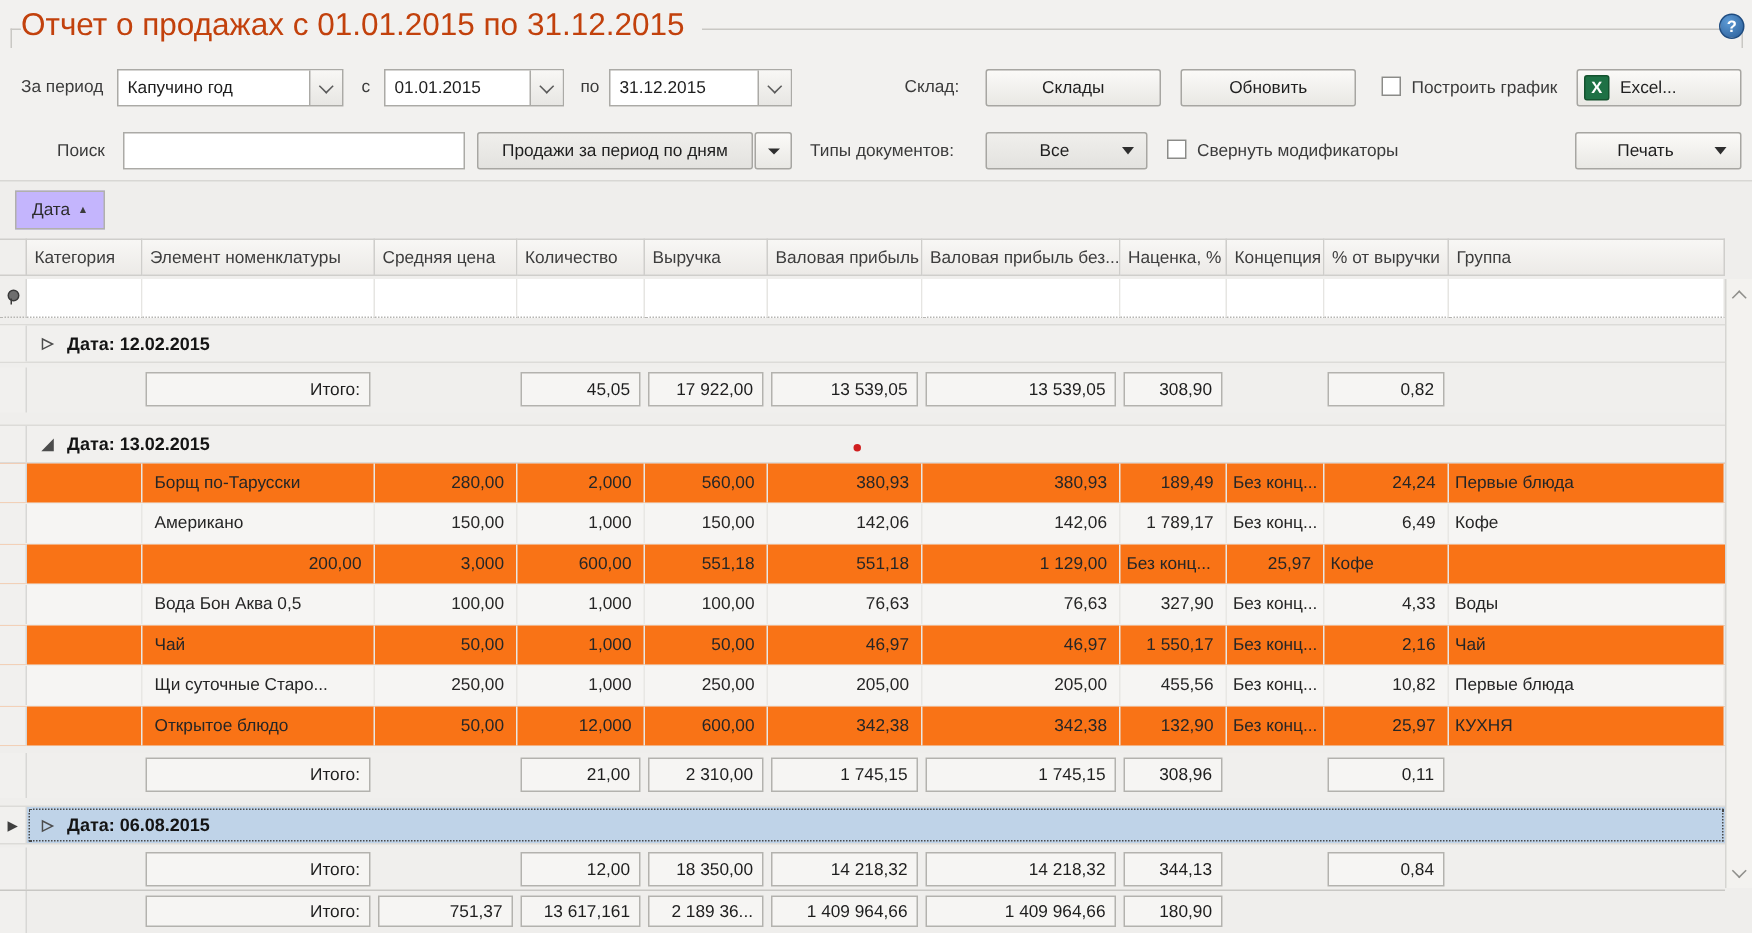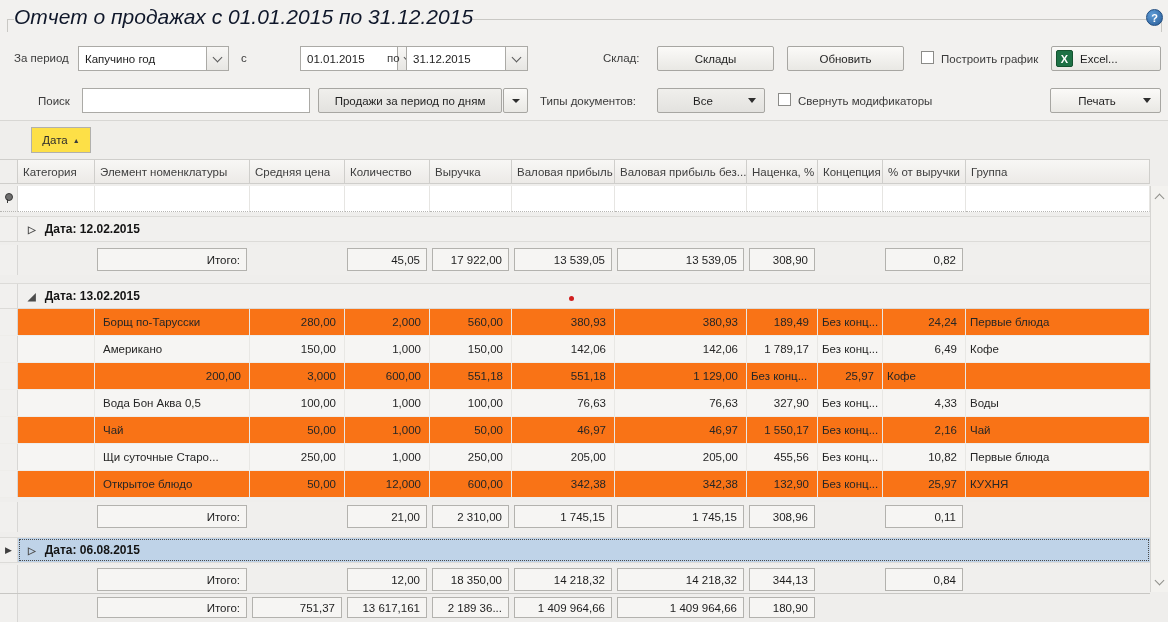--- a/index.html
+++ b/index.html
@@ -3,42 +3,42 @@
 <meta charset="utf-8">
 <style>
   html,body{margin:0;padding:0;}
   body{
     width:1168px;height:622px;position:relative;overflow:hidden;
     background:#f2f1ef;font-family:"Liberation Sans",sans-serif;
     -webkit-font-smoothing:antialiased;
   }
   
   .frameline{position:absolute;background:#c9c8c4;}
-  .page-title{position:absolute;left:14px;top:5px;font-size:21px;color:#0f172a;white-space:nowrap;font-style:italic;}
+  .page-title{position:absolute;left:14px;top:5px;font-size:21px;color:#c2410c;white-space:nowrap;}
   .help{position:absolute;left:1146px;top:9px;width:17px;height:17px;border-radius:50%;
     background:radial-gradient(circle at 35% 30%,#5d9bd6,#2a5d97);color:#fff;font-size:11px;font-weight:bold;
     display:flex;align-items:center;justify-content:center;border:1px solid #1f4c80;box-sizing:border-box;}
   
   .lbl{position:absolute;font-size:11.5px;color:#3b3b3b;white-space:nowrap;}
   .combo{position:absolute;height:25px;background:#fff;border:1px solid #abaaa6;box-sizing:border-box;display:flex;align-items:stretch;}
   .combo .val{flex:1;font-size:11.5px;color:#1c1c1c;display:flex;align-items:center;padding-left:6px;overflow:hidden;white-space:nowrap;}
   .vbtn{width:21px;background:linear-gradient(#f8f7f5,#e7e6e3);border-left:1px solid #abaaa6;display:flex;align-items:center;justify-content:center;}
   .chev{width:6px;height:6px;border-right:1.5px solid #5a5a5a;border-bottom:1.5px solid #5a5a5a;transform:rotate(45deg);margin-top:-3px;}
   .btn{position:absolute;height:25px;box-sizing:border-box;background:linear-gradient(#fbfaf8,#e9e8e4);
     border:1px solid #a7a6a2;border-radius:2px;font-size:11.5px;color:#1f1f1f;
     display:flex;align-items:center;justify-content:center;white-space:nowrap;}
   .tri{width:0;height:0;border-left:4px solid transparent;border-right:4px solid transparent;border-top:5px solid #2e2e2e;}
   .cb{position:absolute;width:13px;height:13px;background:#fff;border:1px solid #8b8b88;box-sizing:border-box;}
   .input{position:absolute;height:25px;box-sizing:border-box;background:#fff;border:1px solid #abaaa6;font-size:11.5px;padding:0 5px;font-family:inherit;}
   .xlicon{width:17px;height:17px;background:#1e7145;border:1px solid #14532f;box-sizing:border-box;color:#fff;
     font-size:11px;font-weight:bold;display:flex;align-items:center;justify-content:center;margin-right:7px;border-radius:2px;}
   
   .gridpanel{position:absolute;left:0;top:120px;width:1168px;height:502px;background:#efeeec;border-top:1px solid #d8d7d4;box-sizing:border-box;}
-  .groupby{position:absolute;left:10px;top:6px;width:60px;height:26px;background:#fde047;border:1px solid #b1b0ac;
-    box-sizing:border-box;font-size:11.5px;color:#2c2c2c;display:flex;align-items:center;justify-content:center;gap:5px;margin-left:21px;}
+  .groupby{position:absolute;left:10px;top:6px;width:60px;height:26px;background:#c4b5fd;border:1px solid #b1b0ac;
+    box-sizing:border-box;font-size:11.5px;color:#2c2c2c;display:flex;align-items:center;justify-content:center;gap:5px;}
   .sortup{font-size:7px;color:#3c3c3c;line-height:1;}
   .row{display:grid;grid-template-columns:18px 77px 155px 95px 85px 82px 103px 132px 71px 65px 83px 184px;width:1150px;box-sizing:border-box;}
   .hrow{position:absolute;left:0;top:38px;height:27px;}
   .hcell{font-size:11.5px;color:#3d3d3d;background:linear-gradient(#f8f7f5,#eceae7);
     border-top:1px solid #cfcecb;border-bottom:1px solid #cfcecb;border-right:1px solid #cfcecb;
     padding:6px 4px 0 5px;white-space:nowrap;overflow:hidden;box-sizing:border-box;height:25px;}
   .hcell.ind{background:#f0efed;}
   .frow{position:absolute;left:0;top:65px;height:26px;}
   .fcell{background:#fff;border-right:1px solid #e6e5e2;border-bottom:1px dotted #b6b5b2;box-sizing:border-box;height:26px;}
   .fcell.ind{background:#f0efed;border-right:1px solid #d8d7d5;}
@@ -86,21 +86,21 @@
 <div class="help">?</div>
 
 <div class="lbl" style="left:14px;top:52px;">За период</div>
 <div class="combo" style="left:78px;top:46px;width:151px;">
   <div class="val">Капучино год</div>
   <div class="vbtn">
       <div class="chev"></div>
     </div>
 </div>
 <div class="lbl" style="left:241px;top:52px;">с</div>
-<div class="combo" style="left:256px;top:46px;width:120px;margin-left:44px;">
+<div class="combo" style="left:256px;top:46px;width:120px;">
   <div class="val">01.01.2015</div>
   <div class="vbtn">
       <div class="chev"></div>
     </div>
 </div>
 <div class="lbl" style="left:387px;top:52px;">по</div>
 <div class="combo" style="left:406px;top:46px;width:122px;">
   <div class="val">31.12.2015</div>
   <div class="vbtn">
       <div class="chev"></div>

